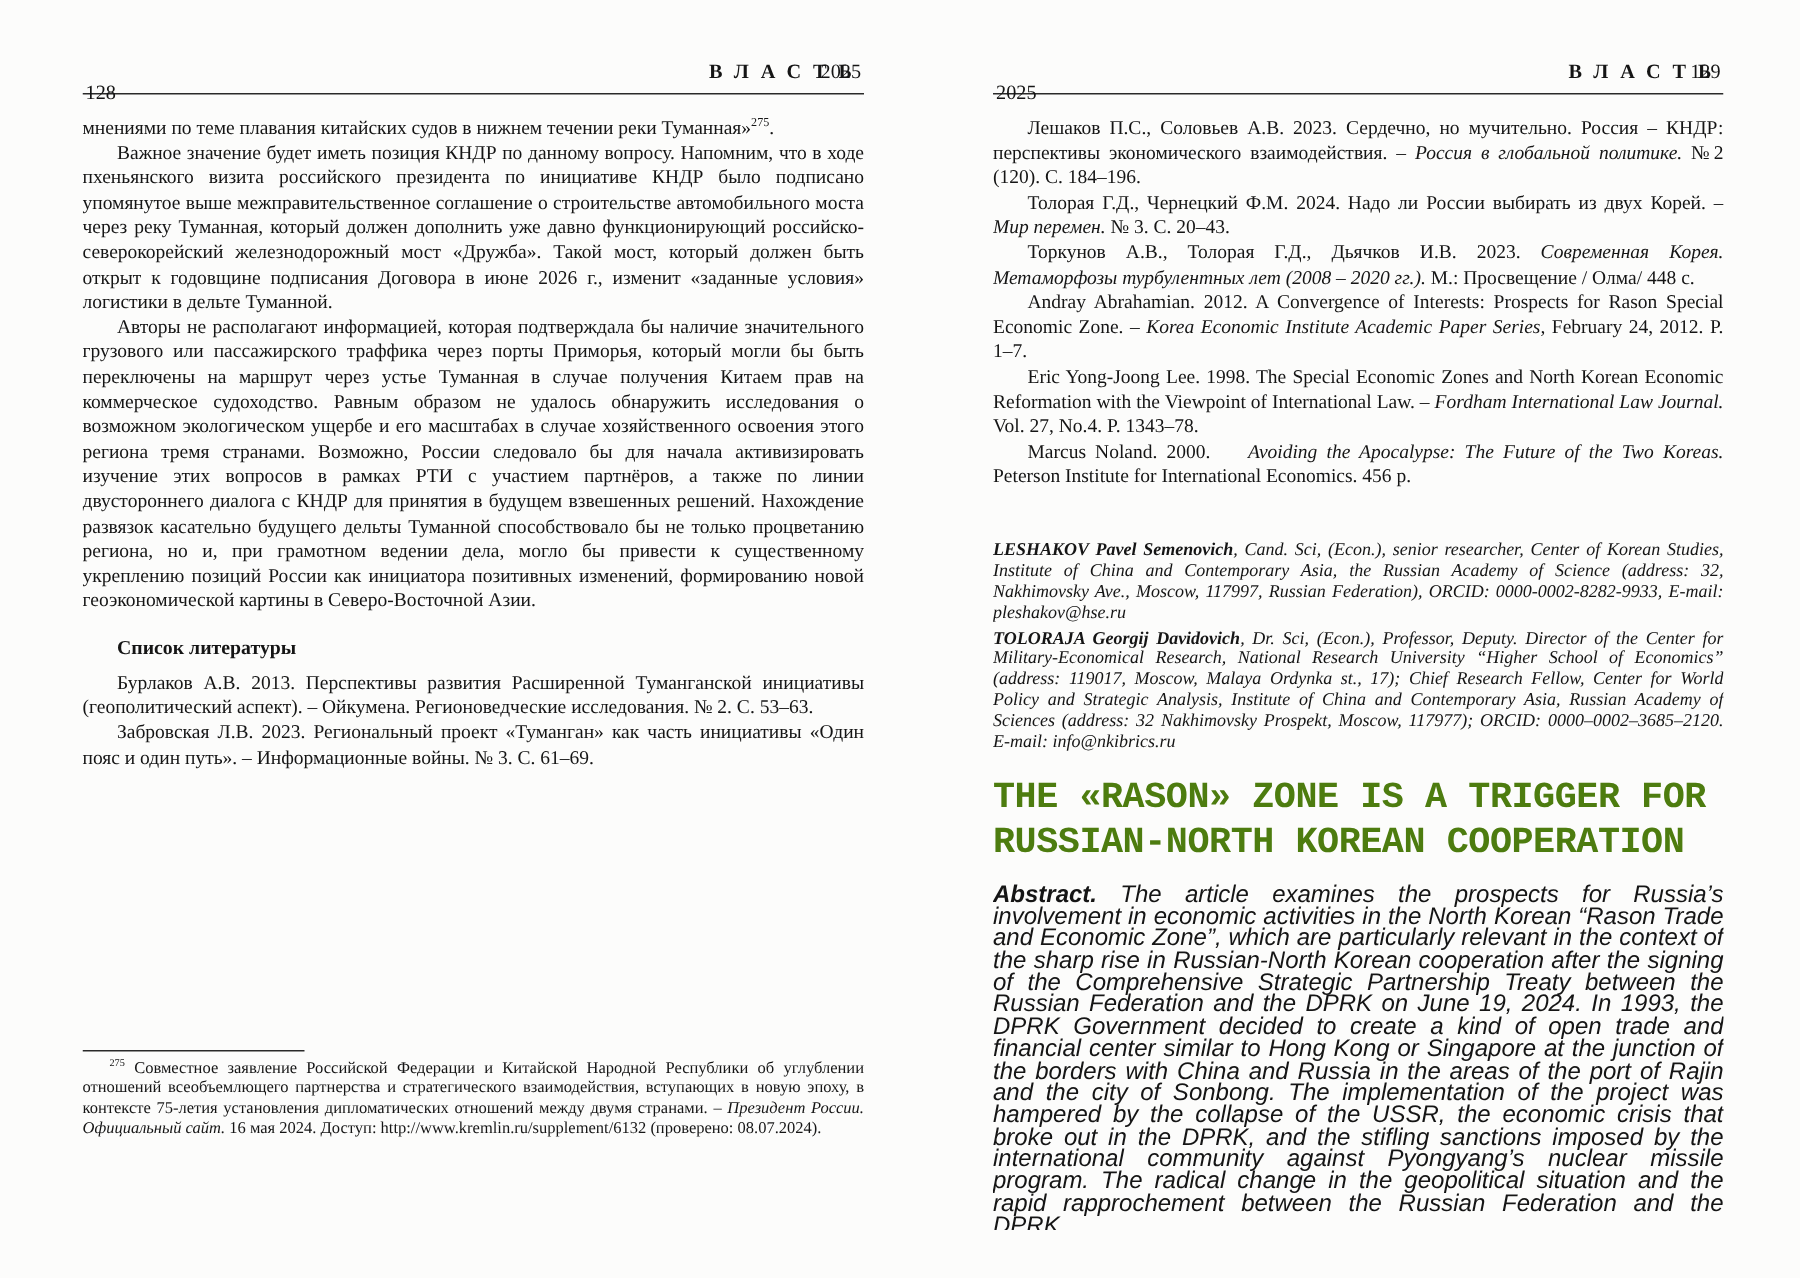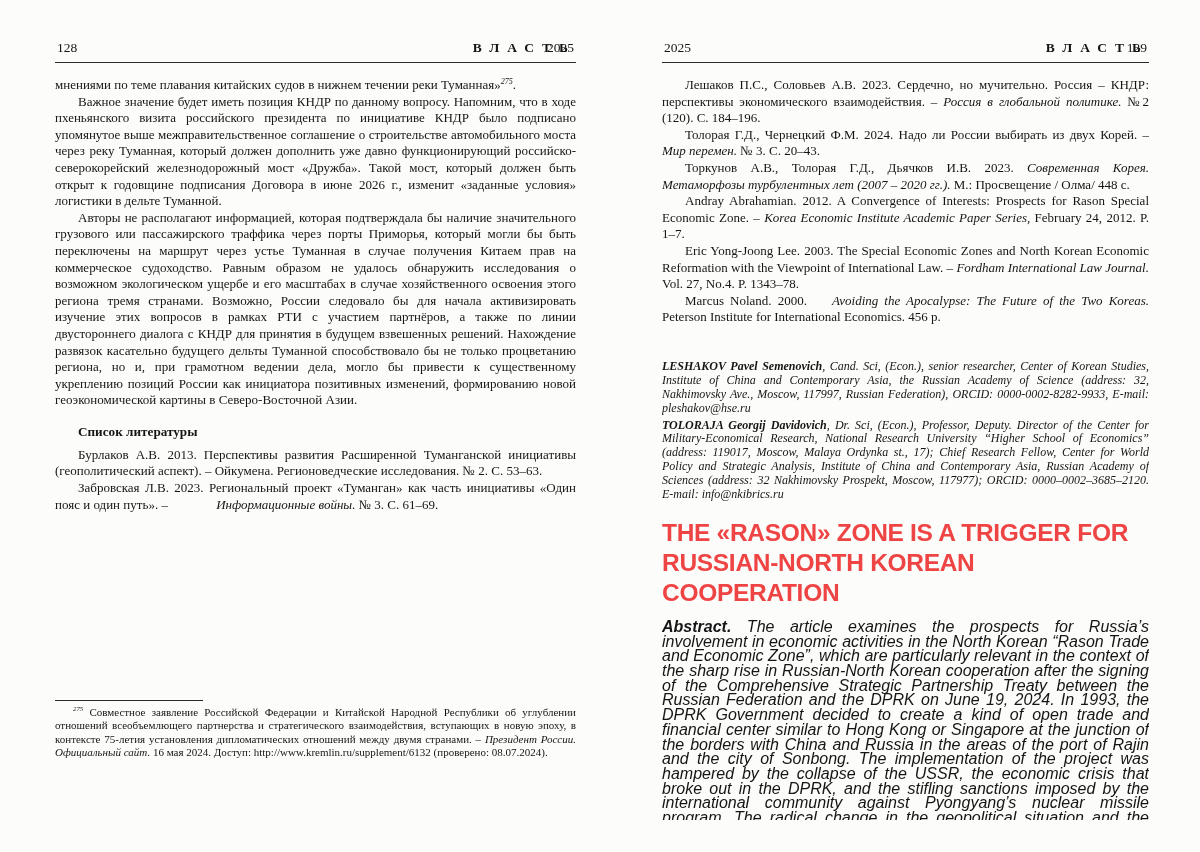--- a/index.html
+++ b/index.html
@@ -8,42 +8,42 @@
     background: #fcfcfb; color: #151515;
     font-family: "Liberation Serif", serif;
     position: relative; overflow: hidden;
   }
   .page { position: absolute; top: 40px; height: 780px; overflow: hidden; }
   .page-left  { left: 55px;  width: 521px; }
   .page-right { left: 662px; width: 487px; }
 
   .pg-header { position: relative; height: 19px; font-size: 13.5px; }
   .hdr-side { position: absolute; top: 0; }
-  .hdr-l { left: 2px; }
+  .hdr-l { left: 2px; margin-top: 14px; }
   .hdr-r { right: 2px; }
   .hdr-center { display: block; text-align: right; letter-spacing: 8px; padding-left: 8px; font-weight: bold; }
   .header-rule { border: none; border-top: 1.2px solid #2a2a2a; margin: 3px 0 14px 0; }
 
   .bodytext p { font-size: 13px; line-height: 16.6px; text-align: justify; text-indent: 23px; margin: 0; }
   .bodytext p.noindent { text-indent: 0; }
   .page-left .bodytext { max-height: 618px; overflow: hidden; }
   .list-heading { font-size: 13.2px; font-weight: bold; margin: 15px 0 7px 0; text-indent: 23px; }
-  sup { font-size: 0.62em; vertical-align: super; line-height: 0; font-style: italic; }
+  sup { font-size: 0.62em; vertical-align: super; line-height: 0; }
 
   .footnote { position: absolute; top: 660px; left: 0; right: 0; }
   .footnote-rule { border: none; border-top: 1px solid #2a2a2a; width: 148px; margin: 0 0 5px 0; }
   .footnote p { font-size: 11px; line-height: 13.3px; text-align: justify; text-indent: 18px; margin: 0; }
 
   .authors { margin-top: 34px; }
   .authors p { font-size: 12px; line-height: 13.9px; font-style: italic; text-align: justify; margin: 0 0 3px 0; }
 
   .article-title {
-    font-family: Liberation Sans, sans-serif; font-weight: bold;
+    font-family: Liberation Mono, monospace; font-weight: bold;
     font-size: 24.5px; line-height: 30px; letter-spacing: -0.3px;
-    margin: 16px 0 0 0; color: #ef4444;
+    margin: 16px 0 0 0; color: #4d7c0f;
   }
   .abstract {
     margin-top: 12px;
     font-family: "Liberation Sans", sans-serif; font-style: italic;
     font-size: 16px; line-height: 14.7px; text-align: justify;
   }
 </style>
 </head>
 <body>
 
@@ -56,43 +56,43 @@
       <span class="hdr-side hdr-r">2025</span>
     </header>
     <hr class="header-rule">
 
     <div class="bodytext">
       <p class="noindent"><span>мнениями по теме плавания китайских судов в нижнем течении реки Туманная»</span><sup>275</sup><span>.</span></p>
       <p>Важное значение будет иметь позиция КНДР по данному вопросу. Напомним, что в ходе пхеньянского визита российского президента по инициативе КНДР было подписано упомянутое выше межправительственное соглашение о строительстве автомобильного моста через реку Туманная, который должен дополнить уже давно функционирующий российско-северокорейский железнодорожный мост «Дружба». Такой мост, который должен быть открыт к годовщине подписания Договора в июне 2026 г., изменит «заданные условия» логистики в дельте Туманной.</p>
       <p>Авторы не располагают информацией, которая подтверждала бы наличие значительного грузового или пассажирского траффика через порты Приморья, который могли бы быть переключены на маршрут через устье Туманная в случае получения Китаем прав на коммерческое судоходство. Равным образом не удалось обнаружить исследования о возможном экологическом ущербе и его масштабах в случае хозяйственного освоения этого региона тремя странами. Возможно, России следовало бы для начала активизировать изучение этих вопросов в рамках РТИ с участием партнёров, а также по линии двустороннего диалога с КНДР для принятия в будущем взвешенных решений. Нахождение развязок касательно будущего дельты Туманной способствовало бы не только процветанию региона, но и, при грамотном ведении дела, могло бы привести к существенному укреплению позиций России как инициатора позитивных изменений, формированию новой геоэкономической картины в Северо-Восточной Азии.</p>
       <h3 class="list-heading">Список литературы</h3>
       <p><span>Бурлаков А.В. 2013. Перспективы развития Расширенной Туманганской инициативы (геополитический аспект). – </span><span style="">Ойкумена. Регионоведческие исследования.</span><span> № 2. С. 53–63.</span></p>
-      <p><span>Забровская Л.В. 2023. Региональный проект «Туманган» как часть инициативы «Один пояс и один путь». – </span><span style="font-style: italic; margin-left: 45px;">Информационные войны.</span><span> № 3. С. 61–69.</span></p>
+      <p><span>Забровская Л.В. 2023. Региональный проект «Туманган» как часть инициативы «Один пояс и один путь». – </span><span style="">Информационные войны.</span><span> № 3. С. 61–69.</span></p>
     </div>
 
     <div class="footnote">
       <hr class="footnote-rule">
       <p><sup>275</sup><span> Совместное заявление Российской Федерации и Китайской Народной Республики об углублении отношений всеобъемлющего партнерства и стратегического взаимодействия, вступающих в новую эпоху, в контексте 75-летия установления дипломатических отношений между двумя странами. – </span><span style="font-style: italic;">Президент России. Официальный сайт.</span><span> 16 мая 2024. Доступ: http://www.kremlin.ru/supplement/6132 (проверено: 08.07.2024).</span></p>
     </div>
   </section>
 
   <section class="page page-right">
     <header class="pg-header">
       <span class="hdr-side hdr-l">2025</span>
       <span class="hdr-center">ВЛАСТЬ</span>
       <span class="hdr-side hdr-r">129</span>
     </header>
     <hr class="header-rule">
 
     <div class="bodytext">
       <p><span>Лешаков П.С., Соловьев А.В. 2023. Сердечно, но мучительно. Россия – КНДР: перспективы экономического взаимодействия. – </span><span style="font-style: italic;">Россия в глобальной политике.</span><span> №2 (120). С. 184–196.</span></p>
       <p><span>Толорая Г.Д., Чернецкий Ф.М. 2024. Надо ли России выбирать из двух Корей. – </span><span style="font-style: italic;">Мир перемен.</span><span> № 3. С. 20–43.</span></p>
-      <p><span>Торкунов А.В., Толорая Г.Д., Дьячков И.В. 2023. </span><span style="font-style: italic;">Современная Корея. Метаморфозы турбулентных лет (2007 – 2020 гг.).</span><span> М.: Просвещение / Олма/ 448 с.</span></p>
+      <p><span>Торкунов А.В., Толорая Г.Д., Дьячков И.В. 2023. </span><span style="font-style: italic;">Современная Корея. Метаморфозы турбулентных лет (2008 – 2020 гг.).</span><span> М.: Просвещение / Олма/ 448 с.</span></p>
       <p><span>Andray Abrahamian. 2012. A Convergence of Interests: Prospects for Rason Special Economic Zone. – </span><span style="font-style: italic;">Korea Economic Institute Academic Paper Series,</span><span> February 24, 2012. P. 1–7.</span></p>
-      <p><span>Eric Yong-Joong Lee. 2003. The Special Economic Zones and North Korean Economic Reformation with the Viewpoint of International Law. – </span><span style="font-style: italic;">Fordham International Law Journal.</span><span> Vol. 27, No.4. P. 1343–78.</span></p>
+      <p><span>Eric Yong-Joong Lee. 1998. The Special Economic Zones and North Korean Economic Reformation with the Viewpoint of International Law. – </span><span style="font-style: italic;">Fordham International Law Journal.</span><span> Vol. 27, No.4. P. 1343–78.</span></p>
       <p><span>Marcus Noland. 2000. </span><span style="font-style: italic; margin-left: 19px;">Avoiding the Apocalypse: The Future of the Two Koreas.</span><span> Peterson Institute for International Economics. 456 p.</span></p>
     </div>
 
     <div class="authors">
       <p><span style="font-style: italic; font-weight: bold;">LESHAKOV Pavel Semenovich</span><span style="font-style: italic;">, Cand. Sci, (Econ.), senior researcher, Center of Korean Studies, Institute of China and Contemporary Asia, the Russian Academy of Science (address: 32, Nakhimovsky Ave., Moscow, 117997, Russian Federation), ORCID: 0000-0002-8282-9933, E-mail: pleshakov@hse.ru</span></p>
       <p><span style="font-style: italic; font-weight: bold;">TOLORAJA Georgij Davidovich</span><span style="font-style: italic;">, Dr. Sci, (Econ.), Professor, Deputy. Director of the Center for Military-Economical Research, National Research University “Higher School of Economics” (address: 119017, Moscow, Malaya Ordynka st., 17); Chief Research Fellow, Center for World Policy and Strategic Analysis, Institute of China and Contemporary Asia, Russian Academy of Sciences (address: 32 Nakhimovsky Prospekt, Moscow, 117977); ORCID: 0000–0002–3685–2120. E-mail: info@nkibrics.ru</span></p>
     </div>
 
     <h1 class="article-title">THE «RASON» ZONE IS A TRIGGER FOR RUSSIAN-NORTH KOREAN COOPERATION</h1>
 

